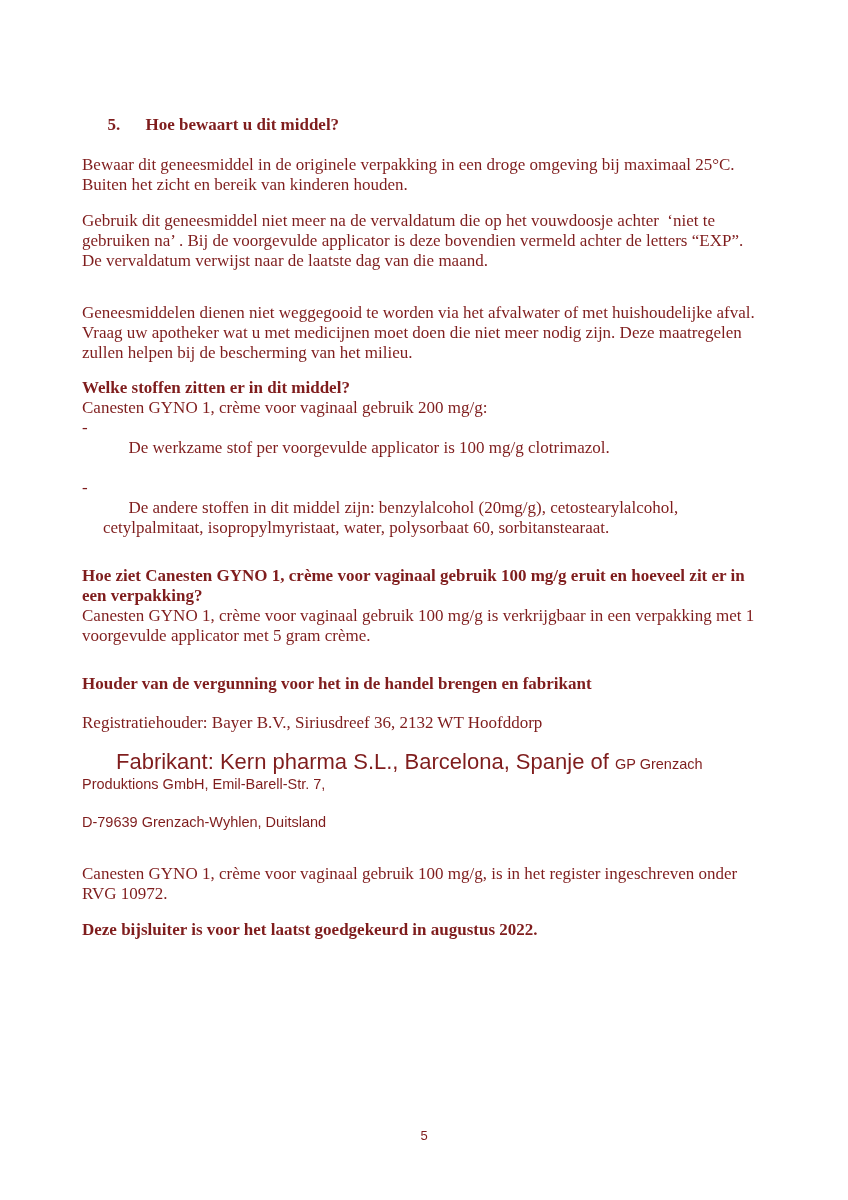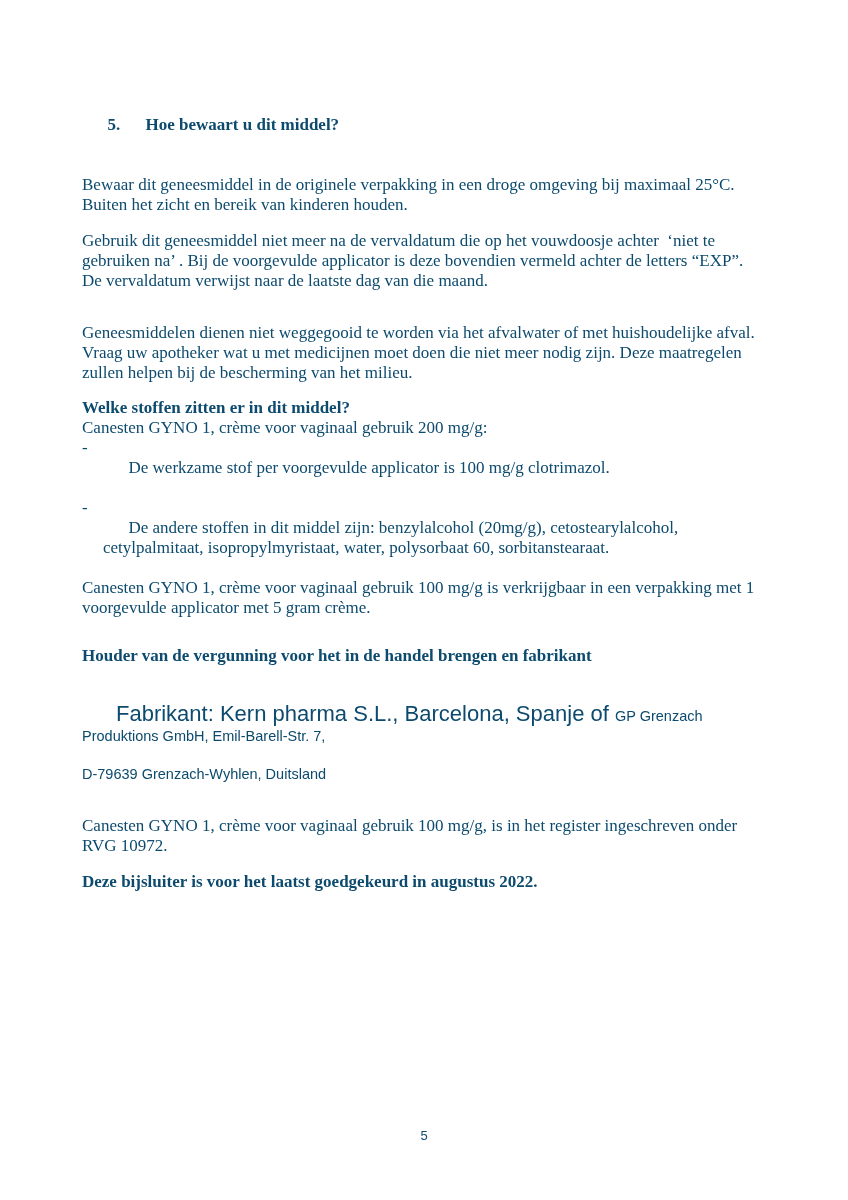--- a/index.html
+++ b/index.html
@@ -5,21 +5,21 @@
   html, body {
     margin: 0;
     padding: 0;
     background: #ffffff;
   }
   .page {
     position: relative;
     width: 848px;
     height: 1200px;
     background: #ffffff;
-    color: #0c4a6e;
+    color: #7f1d1d;
     font-family: "Liberation Serif", serif;
     font-size: 17px;
     line-height: 20px;
     overflow: hidden;
   }
   .content {
     position: absolute;
     left: 82px;
     top: 95px;
     width: 684px;
@@ -32,21 +32,21 @@
   .section-heading {
     font-weight: bold;
     white-space: pre-wrap;
   }
   .sec-num {
     display: inline-block;
     font-weight: bold;
   }
   .sec-num.w5 { width: 38px; }
   .sec-num.w6 { width: 50px; }
-  .mt-blank    { margin-top: 20px; }
+  .mt-blank    { }
   .mt-para2    { margin-top: 16px; }
   .mt-big      { margin-top: 32px; }
   .mt-sec6     { margin-top: 30px; }
   .mt-stoffen  { margin-top: 15px; }
   .mt-hoeziet  { margin-top: 8px; }
   .mt-houder   { margin-top: 28px; }
   .mt-reg      { margin-top: 19px; }
   .mt-register { margin-top: 32px; }
   .mt-approval { margin-top: 16px; }
   .bullet {
@@ -104,25 +104,27 @@
     <div class="para bold mt-stoffen">Welke stoffen zitten er in dit middel?</div>
     <div class="para">Canesten GYNO 1, crème voor vaginaal gebruik 200 mg/g:</div>
 
     <div class="bullet">
       <span class="dash">-</span><span>De werkzame stof per voorgevulde applicator is 100 mg/g clotrimazol.</span>
     </div>
     <div class="bullet">
       <span class="dash">-</span><span>De andere stoffen in dit middel zijn: benzylalcohol (20mg/g), cetostearylalcohol, cetylpalmitaat, isopropylmyristaat, water, polysorbaat 60, sorbitanstearaat.</span>
     </div>
 
+    <div class="para bold mt-hoeziet">Hoe ziet Canesten GYNO 1, crème voor vaginaal gebruik 100 mg/g eruit en hoeveel zit er in een verpakking?</div>
     <p class="para">Canesten GYNO 1, crème voor vaginaal gebruik 100 mg/g is verkrijgbaar in een verpakking met 1 voorgevulde applicator met 5 gram crème.</p>
 
     <div class="para bold mt-houder">Houder van de vergunning voor het in de handel brengen en fabrikant</div>
 
     <div class="mt-reg">
+      <div class="para">Registratiehouder: Bayer B.V., Siriusdreef 36, 2132 WT Hoofddorp</div>
       <div class="manufacturer-block">
         <span class="sans-large">Fabrikant: Kern pharma S.L., Barcelona, Spanje of </span><span class="sans-small">GP Grenzach Produktions GmbH, Emil-Barell-Str. 7,</span>
       </div>
       <div class="manufacturer-block sans-small">D-79639 Grenzach-Wyhlen, Duitsland</div>
     </div>
 
     <p class="para mt-register">Canesten GYNO 1, crème voor vaginaal gebruik 100 mg/g, is in het register ingeschreven onder RVG 10972.</p>
 
     <div class="para bold mt-approval">Deze bijsluiter is voor het laatst goedgekeurd in augustus 2022.</div>
 

